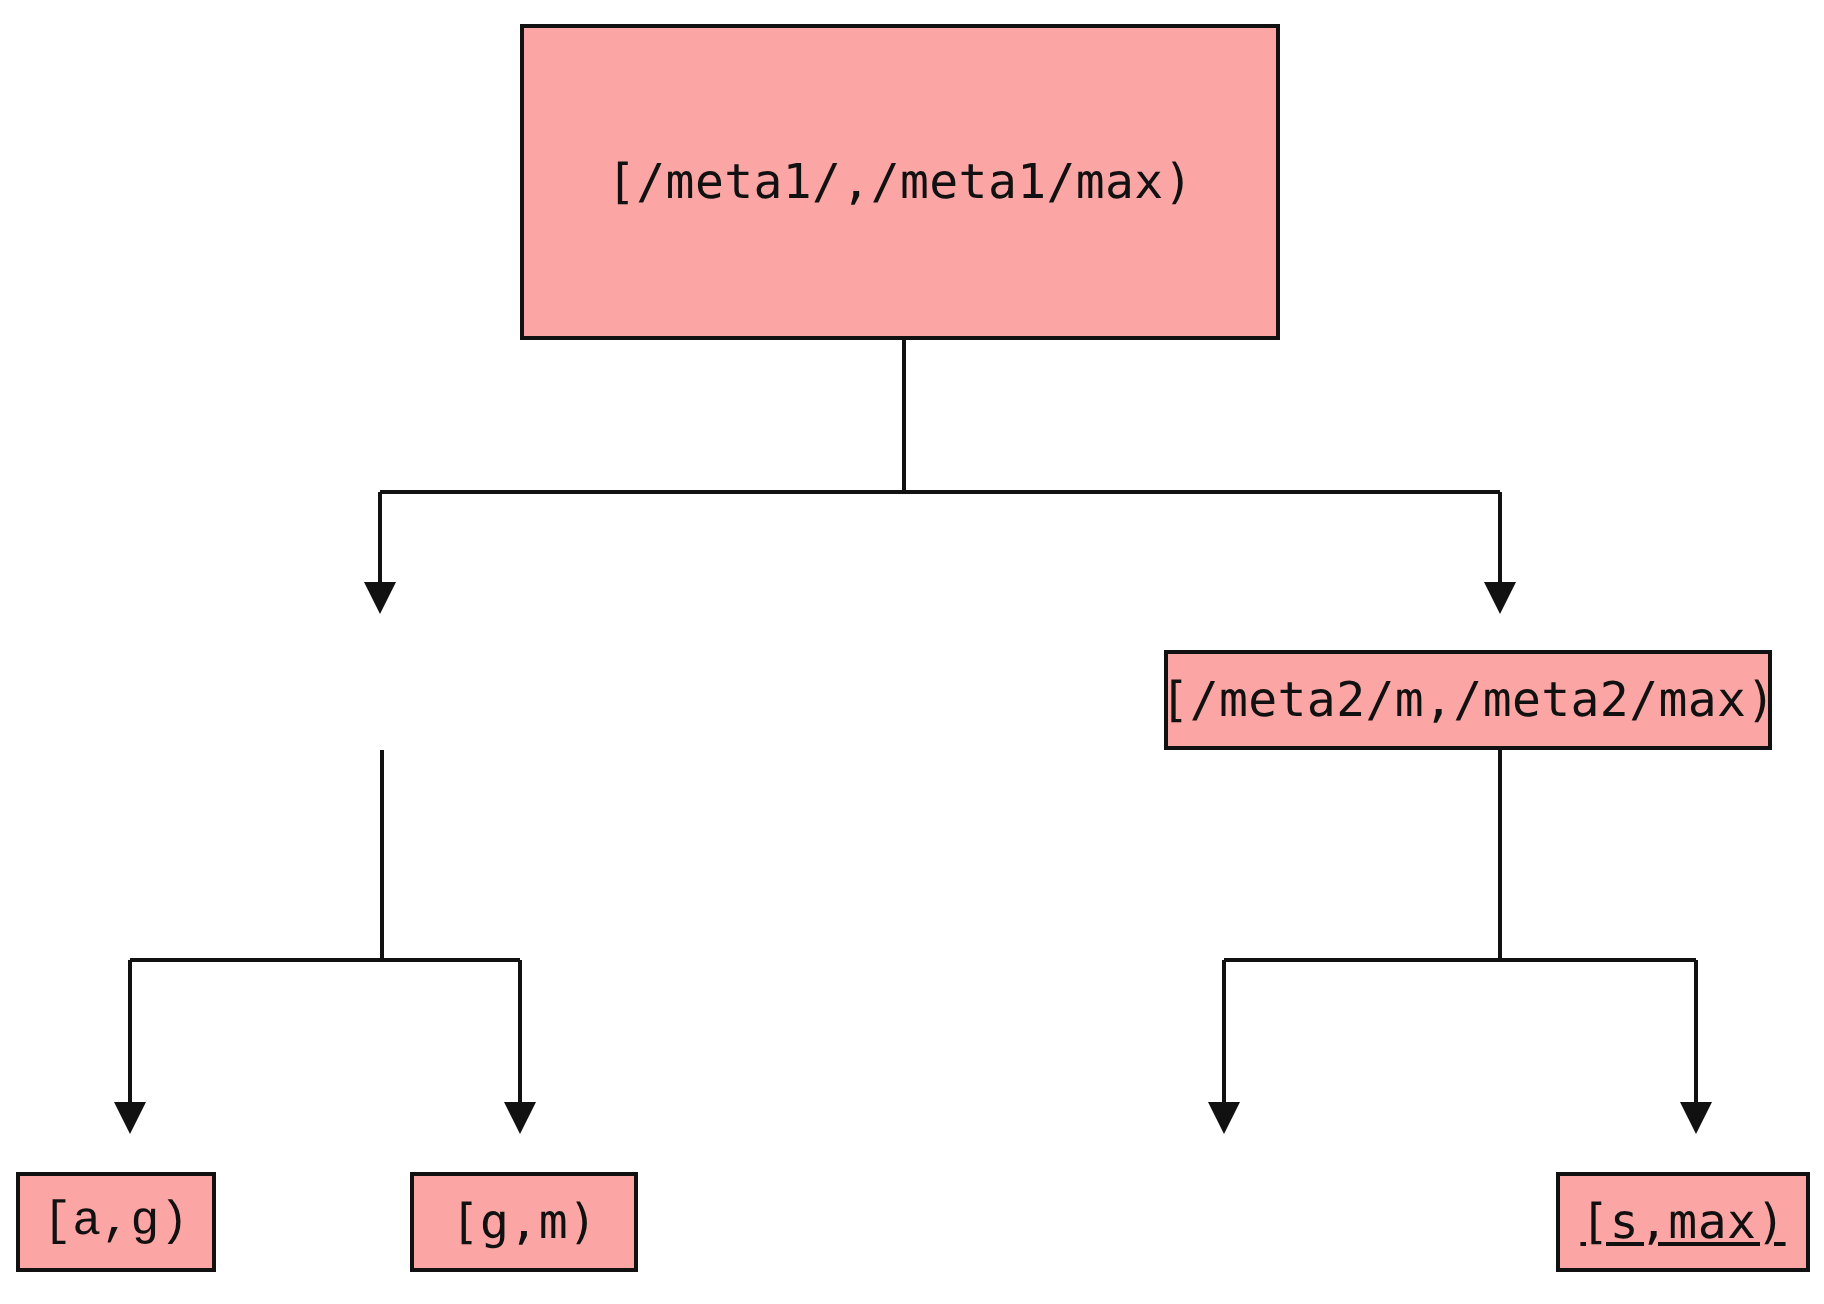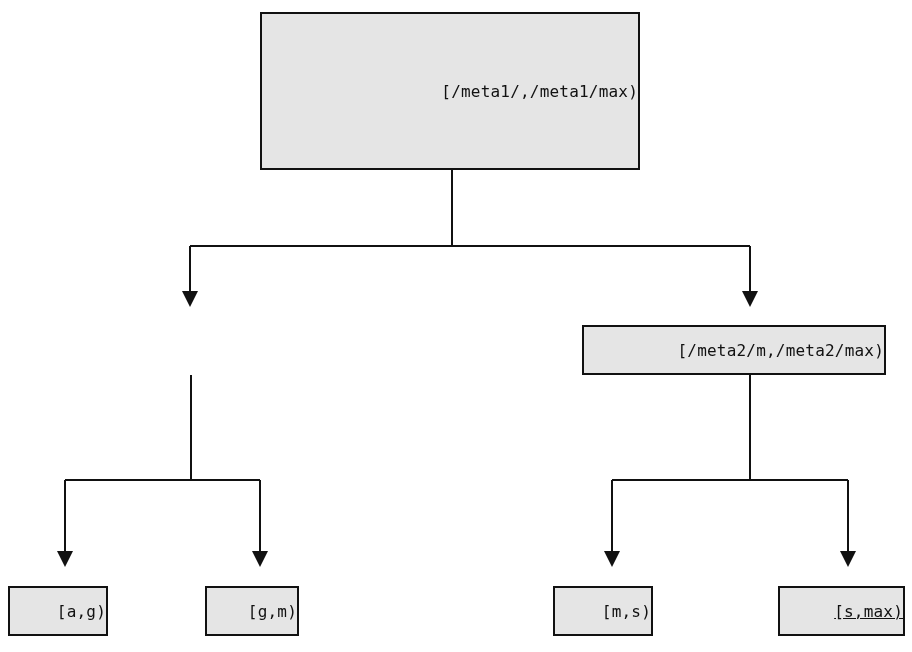--- a/index.html
+++ b/index.html
@@ -19,34 +19,34 @@
     position: absolute;
     left: 0;
     top: 0;
     width: 912px;
     height: 652px;
   }
   .node {
     position: absolute;
     box-sizing: border-box;
     border: 2px solid #111111;
-    background: #e5e5e5;
+    background: #fca5a5;
     display: flex;
     align-items: center;
-    justify-content: flex-end;
-    font-size: 16px;
+    justify-content: center;
+    font-size: 24px;
     color: #111111;
     white-space: pre;
     letter-spacing: 0.2px;
   }
   #node-root      { left: 260px; top: 12px;  width: 380px; height: 158px; }
   #node-mid-left  { left: 22px;  top: 325px; width: 321px; height: 50px; }
   #node-mid-right { left: 582px; top: 325px; width: 304px; height: 50px; }
-  #node-leaf-0    { left: 8px;   top: 586px; width: 100px; height: 50px; }
-  #node-leaf-1    { left: 205px; top: 586px; width: 94px; height: 50px; }
+  #node-leaf-0    { left: 8px;   top: 586px; width: 100px; height: 50px; font-family: Liberation Mono, monospace; }
+  #node-leaf-1    { left: 205px; top: 586px; width: 114px; height: 50px; }
   #node-leaf-2    { left: 553px; top: 586px; width: 100px; height: 50px; }
   #node-leaf-3    { left: 778px; top: 586px; width: 127px; height: 50px; text-decoration: underline; }
 </style>
 </head>
 <body>
 
 <div class="canvas">
 
   <svg class="edges" width="912" height="652" viewBox="0 0 912 652" xmlns="http://www.w3.org/2000/svg">
     <g stroke="#111111" stroke-width="2" fill="none">
@@ -74,21 +74,18 @@
   </div>
 
   <div class="node" id="node-leaf-0">
     <span>[a,g)</span>
   </div>
 
   <div class="node" id="node-leaf-1">
     <span>[g,m)</span>
   </div>
 
-  <div class="node" id="node-leaf-2">
-    <span>[m,s)</span>
-  </div>
 
   <div class="node" id="node-leaf-3">
     <span>[s,max)</span>
   </div>
 
 </div>
 
 </body></html>

